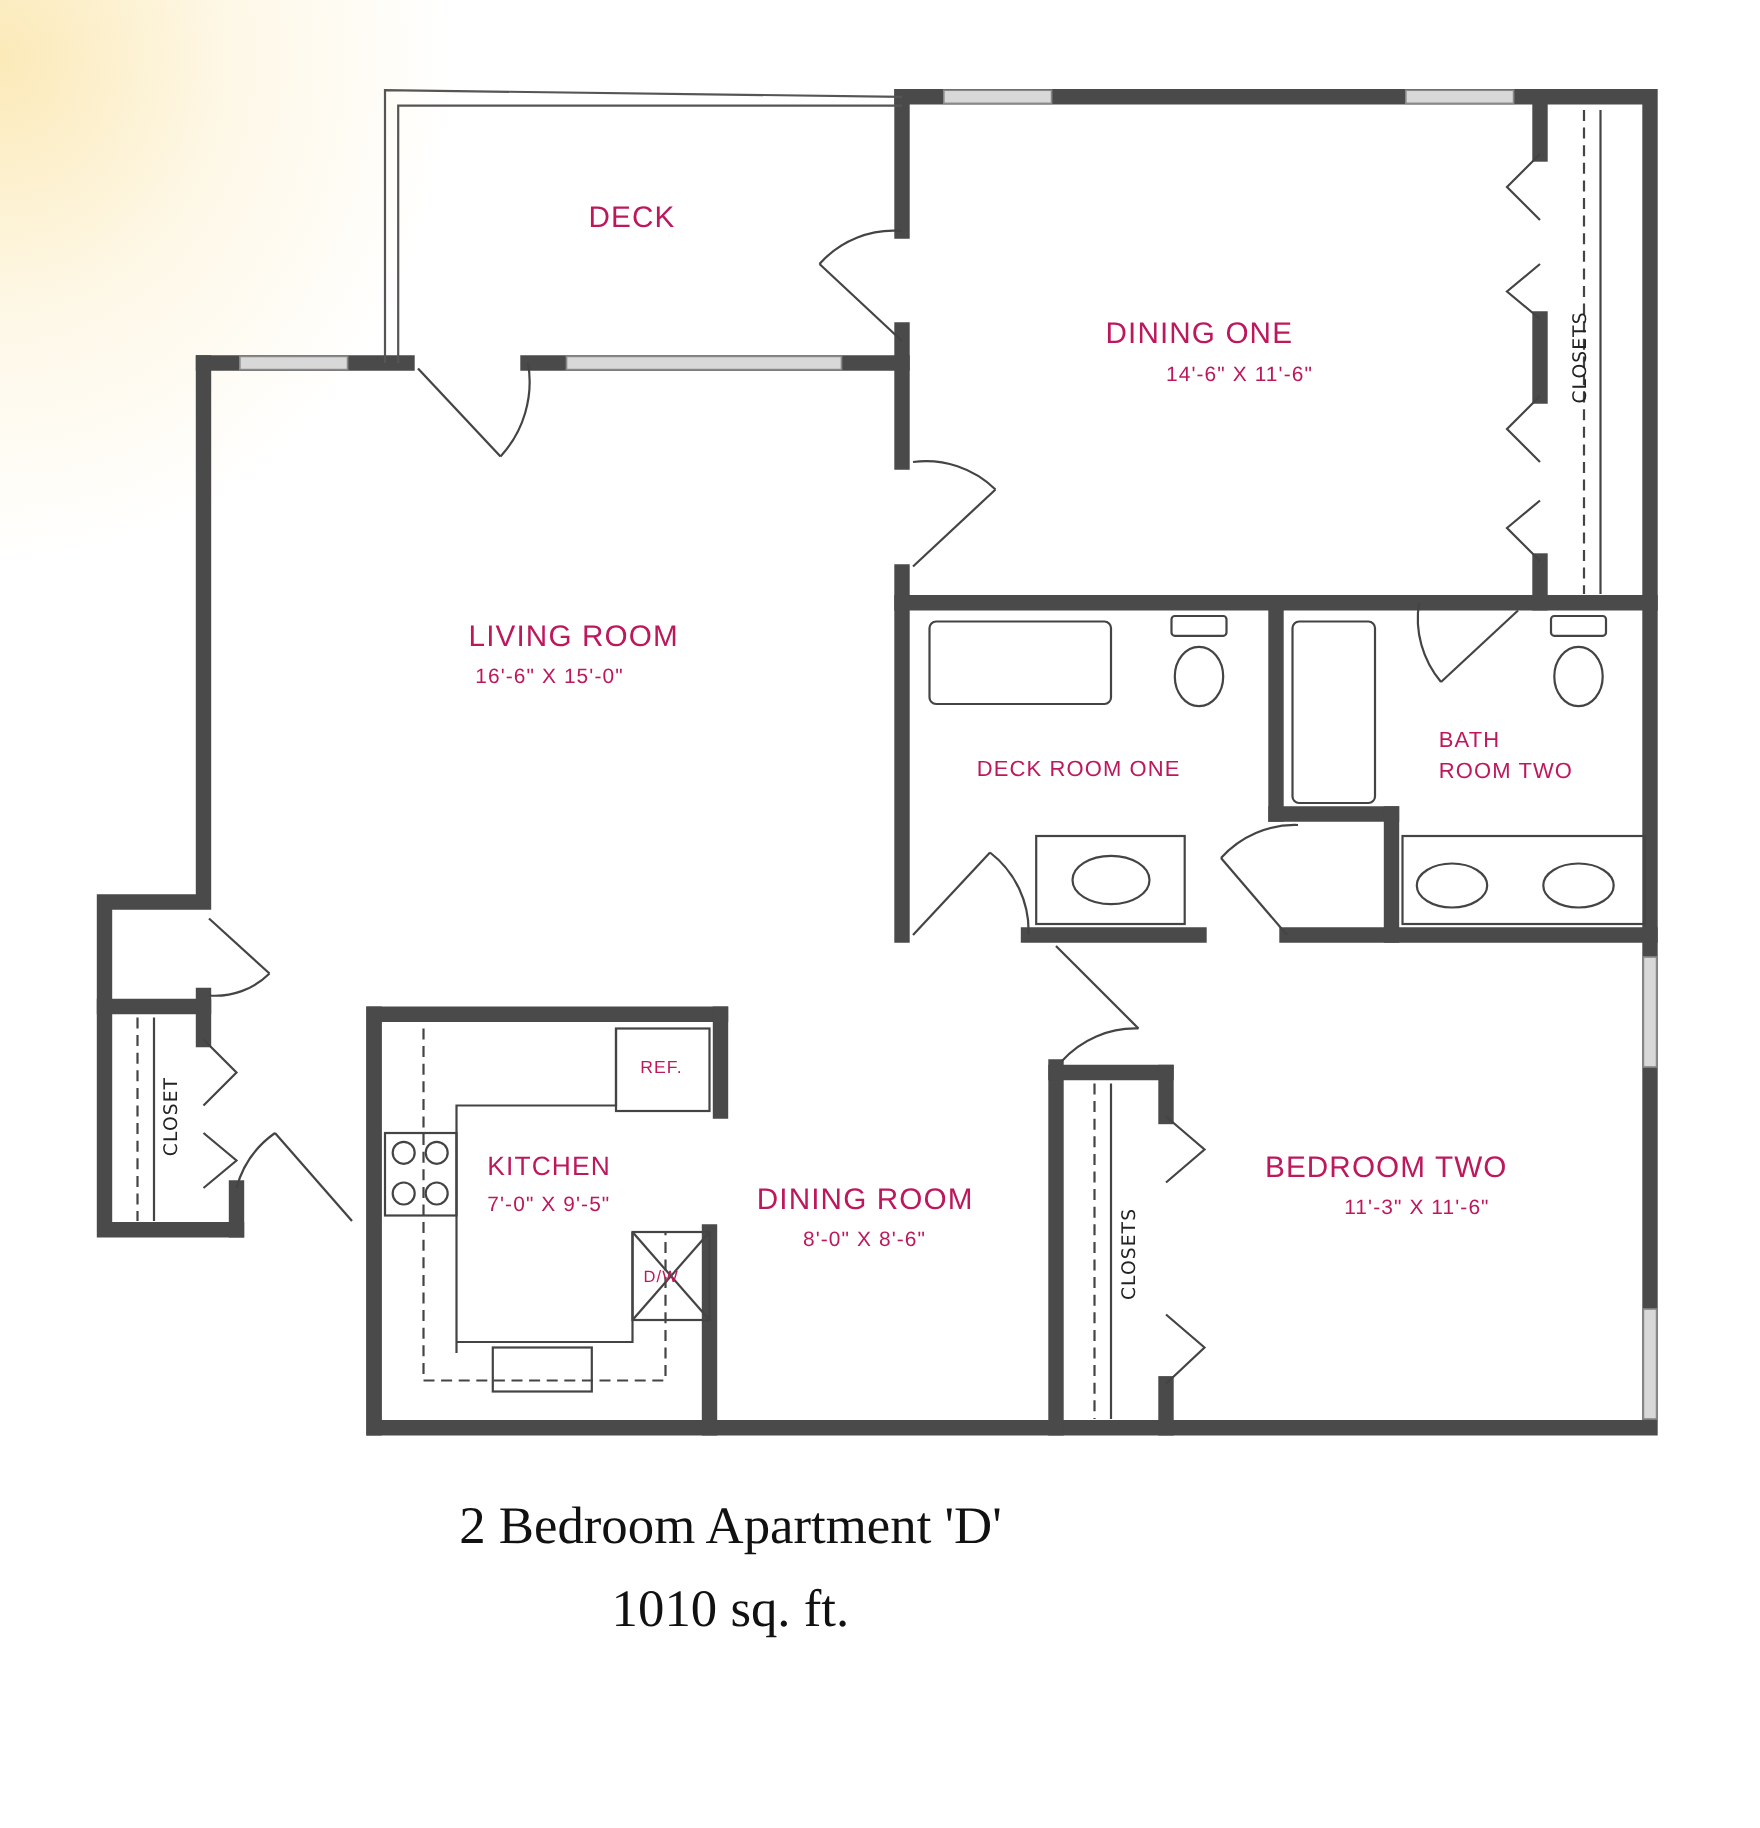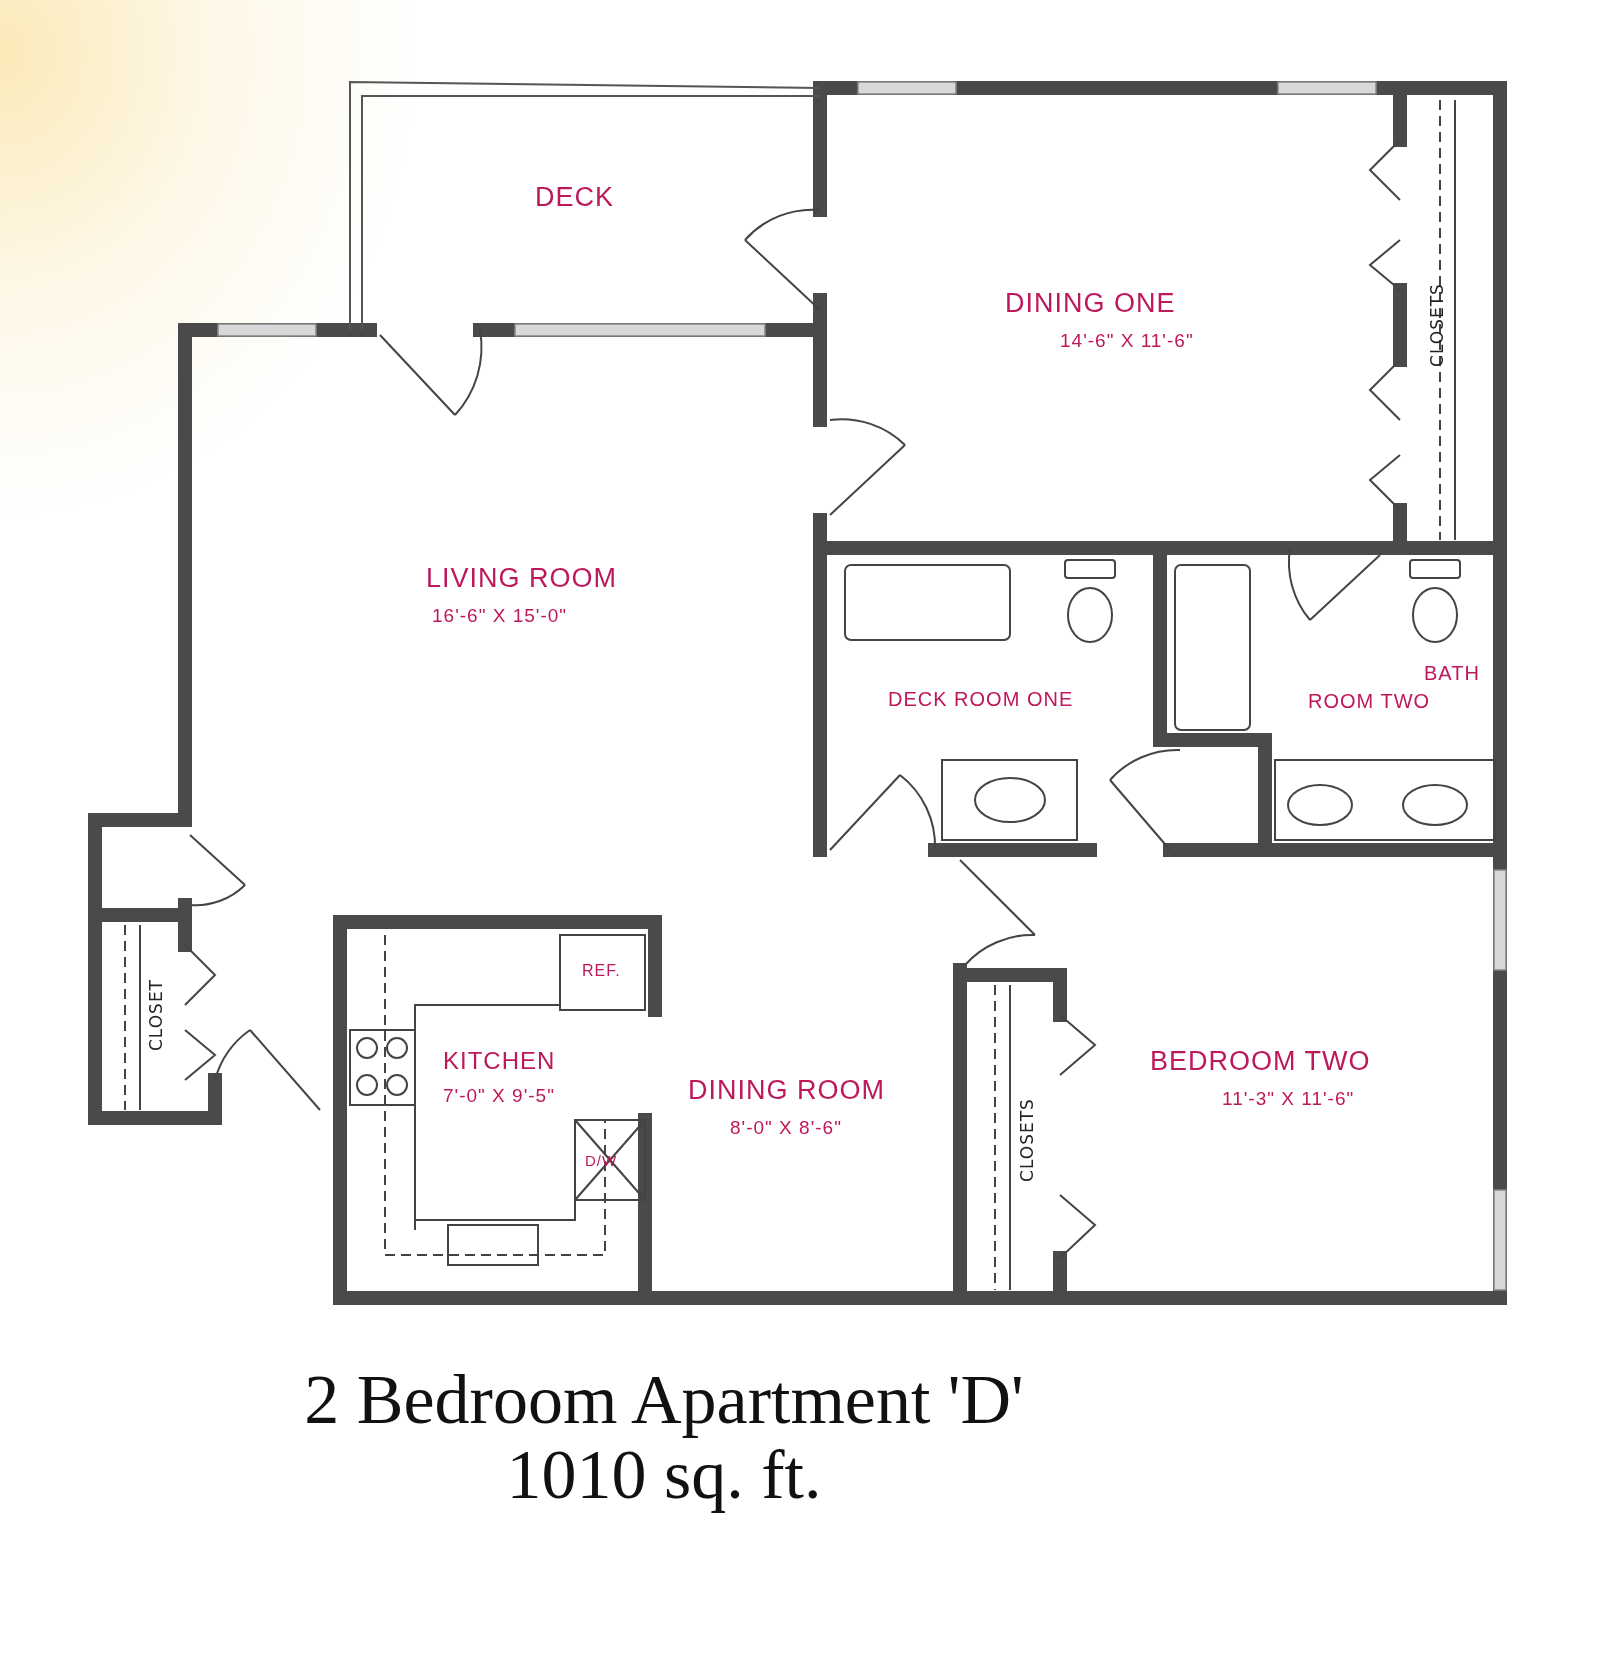--- a/index.html
+++ b/index.html
@@ -5,21 +5,21 @@
   html, body { margin:0; padding:0; }
   body { width:1600px; height:1662px; background:#ffffff; position:relative; overflow:hidden; font-family:"Liberation Sans", sans-serif; }
   .glow { position:absolute; left:0; top:0; width:420px; height:520px;
     background: radial-gradient(ellipse at 0% 10%, rgba(250,226,160,0.75) 0%, rgba(252,238,200,0.45) 35%, rgba(255,255,255,0) 70%); }
   svg.plan { position:absolute; left:0; top:0; }
   .lbl { position:absolute; font-family:Liberation Sans, sans-serif; color:#be185d; letter-spacing:1px; text-align:center; white-space:nowrap; }
   .room { font-size:27px; }
   .dim { font-size:19px; }
   .small { font-size:20px; }
   .vert { position:absolute; font-family:"DejaVu Sans", sans-serif; font-size:17px; color:#222; transform:rotate(-90deg); transform-origin:center; letter-spacing:1px; white-space:nowrap; }
-  .caption { position:absolute; left:0; width:1328px; text-align:center; font-family:"Liberation Serif", serif; color:#111; font-size:70px; }
+  .caption { position:absolute; left:0; width:1328px; text-align:center; font-family:"Liberation Serif", serif; color:#111; font-size:48px; }
 </style>
 </head>
 <body>
 
 <div class="glow"></div>
 
 <svg class="plan" width="1600" height="1662" viewBox="0 0 1600 1662">
   <g fill="none" stroke="#4a4a4a" stroke-width="14" stroke-linecap="square">
 
     <polyline points="820,88 1500,88 1500,1298 340,1298 340,922 655,922"></polyline>
@@ -135,21 +135,21 @@
 
 <div class="lbl room" style="left:535px; top:182px;">DECK</div>
 
 <div class="lbl room" style="left:1005px; top:288px;">DINING ONE</div>
 <div class="lbl dim" style="left:1060px; top:330px;">14'-6" X 11'-6"</div>
 
 <div class="lbl room" style="left:398px; top:563px;margin-left:28px;">LIVING ROOM</div>
 <div class="lbl dim" style="left:432px; top:605px;">16'-6" X 15'-0"</div>
 
 <div class="lbl small" style="left:888px; top:688px;">DECK ROOM ONE</div>
-<div class="lbl small" style="left:1424px; top:662px;">BATH</div>
+<div class="lbl small" style="left:1308px; top:662px;">BATH</div>
 <div class="lbl small" style="left:1308px; top:690px;">ROOM TWO</div>
 
 <div class="lbl room" style="left:443px; top:1047px; font-size:24px;">KITCHEN</div>
 <div class="lbl dim" style="left:443px; top:1085px;">7'-0" X 9'-5"</div>
 
 <div class="lbl room" style="left:688px; top:1075px;">DINING ROOM</div>
 <div class="lbl dim" style="left:730px; top:1117px;">8'-0" X 8'-6"</div>
 
 <div class="lbl room" style="left:1150px; top:1046px;">BEDROOM TWO</div>
 <div class="lbl dim" style="left:1222px; top:1088px;">11'-3" X 11'-6"</div>

